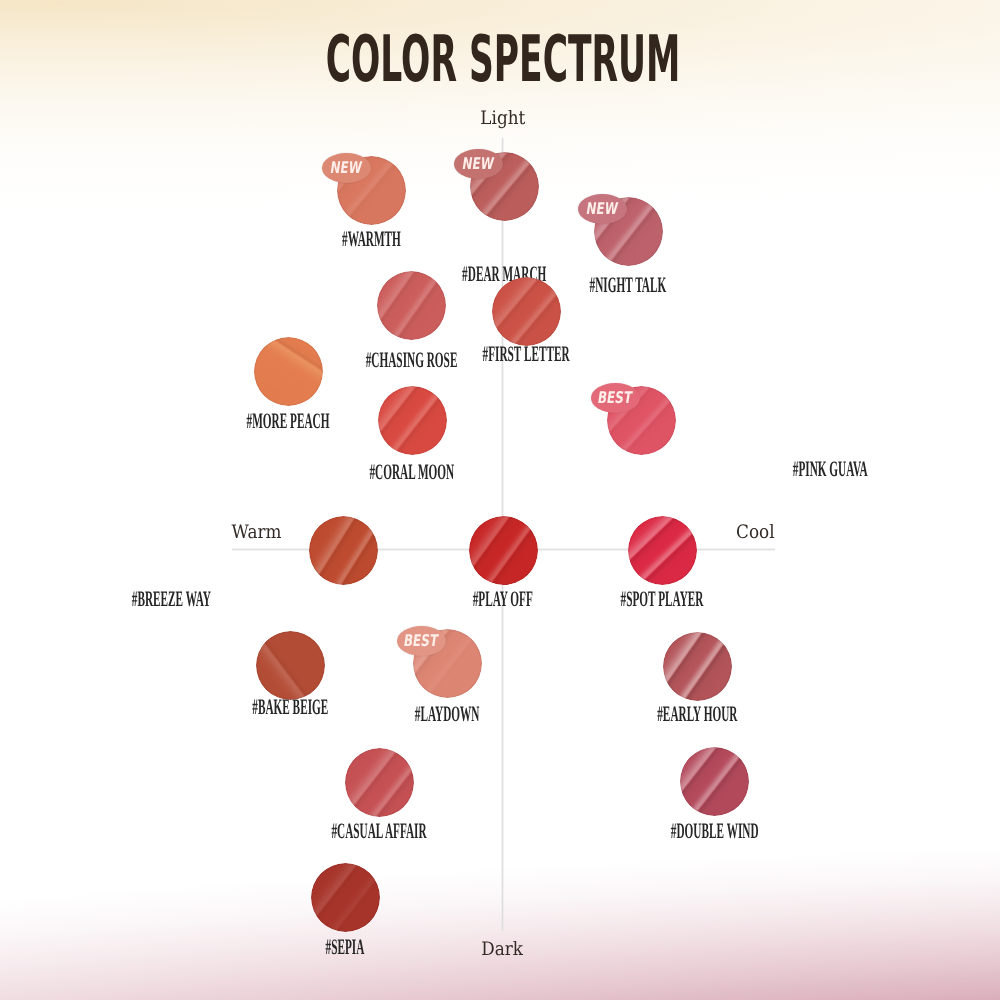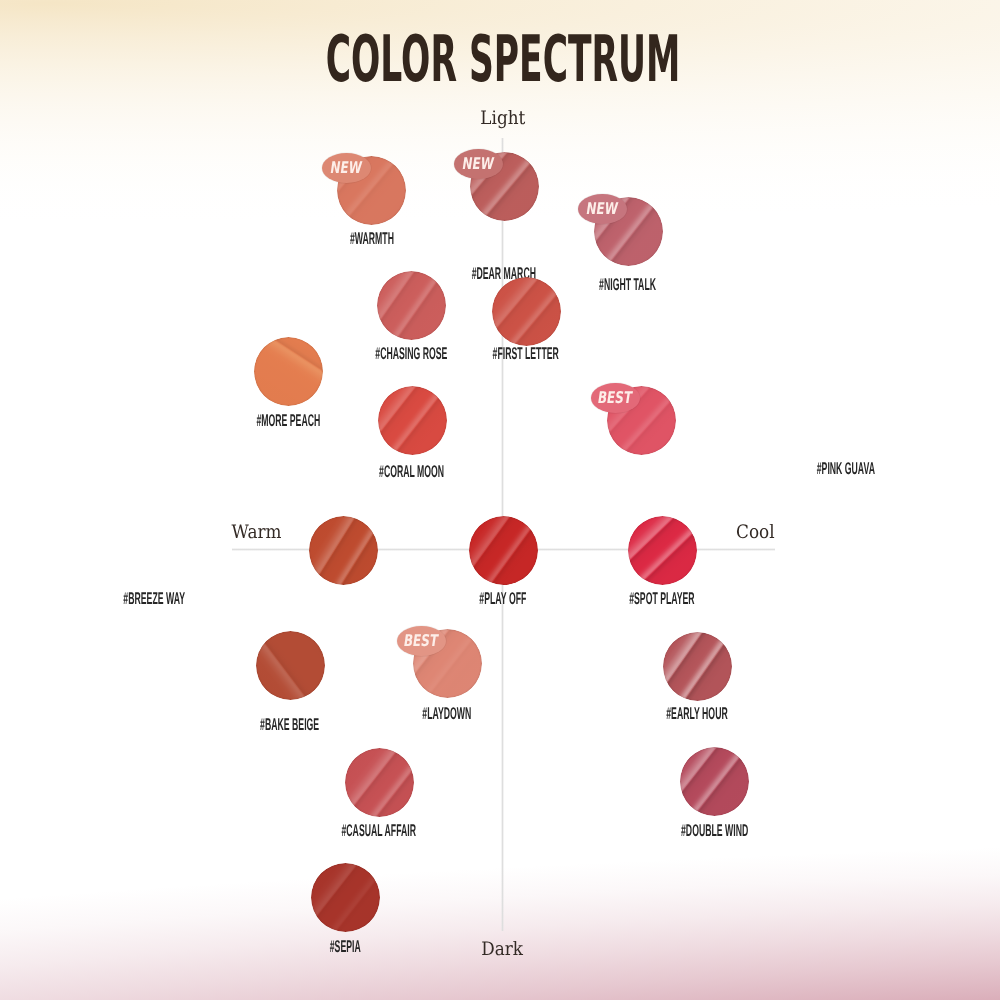--- a/index.html
+++ b/index.html
@@ -25,22 +25,22 @@
   .axlabel{position:absolute;font-family:"DejaVu Serif",serif;
            color:#332a25;font-size:18.6px;line-height:18.6px;white-space:nowrap;}
   .axlabel span{display:inline-block;transform:scaleX(0.905);transform-origin:50% 50%;}
   .sw{position:absolute;width:0;height:0;}
   .dot{position:absolute;left:-34.5px;top:-34.5px;width:69px;height:69px;
        border-radius:50%;overflow:hidden;}
   .dot .base{position:absolute;inset:0;border-radius:50%;}
   .dot .gl{position:absolute;inset:0;border-radius:50%;}
   .dot .rim{position:absolute;inset:0;border-radius:50%;box-shadow:inset 0 0 1.6px 0.7px rgba(0,0,0,0.10);}
   .name{position:absolute;white-space:nowrap;color:#262626;font-weight:bold;
-        font-size:17px;line-height:18.1px;
-        font-family:Liberation Sans, sans-serif;}
+        font-size:22px;line-height:18.1px;
+        font-family:Liberation Serif, serif;}
   .name span{display:inline-block;transform:scaleX(0.512);transform-origin:50% 50%;}
   .badge{position:absolute;border-radius:50% / 50%;box-shadow:0 0 0 0.7px rgba(0,0,0,0.055);
          display:flex;align-items:center;justify-content:center;font-style:italic;}
   .badge b{color:#fdeee9;font-weight:bold;font-size:16.2px;line-height:16.2px;
            display:inline-block;transform:scaleX(0.74);letter-spacing:0px;
            font-family:"DejaVu Sans",sans-serif;}
 </style>
 </head>
 <body>
 
@@ -89,21 +89,21 @@
           <b>NEW</b>
         </div>
         <div class="name" style="top: 44.8px; left: -250px; width: 500px; text-align: center;"><span>#NIGHT TALK</span></div>
       </div>
       <div class="sw" style="left: 411.5px; top: 305px;">
         <div class="dot">
           <div class="base" style="background: rgb(204, 94, 92);"></div>
           <div class="gl" style="background: linear-gradient(125deg, rgba(0, 0, 0, 0.01) -41.6%, rgba(0, 0, 0, 0.004) 8.4%, rgba(255, 255, 255, 0.004) 16.4%, rgba(255, 255, 255, 0.035) 21.4%, rgba(255, 255, 255, 0.1) 25.4%, rgba(255, 255, 255, 0.173) 29%, rgba(255, 255, 255, 0.176) 30.7%, rgba(255, 255, 255, 0.094) 31.8%, rgba(0, 0, 0, 0.024) 32.6%, rgba(0, 0, 0, 0.063) 33.4%, rgba(0, 0, 0, 0.043) 35%, rgba(0, 0, 0, 0.016) 37.4%, rgba(0, 0, 0, 0.008) 41.4%, rgba(0, 0, 0, 0) 45.9%, rgba(255, 255, 255, 0.01) 48.4%, rgba(255, 255, 255, 0.047) 50.4%, rgba(255, 255, 255, 0.12) 52.6%, rgba(255, 255, 255, 0.17) 54.4%, rgba(255, 255, 255, 0.173) 55.8%, rgba(255, 255, 255, 0.09) 56.9%, rgba(0, 0, 0, 0.024) 57.8%, rgba(0, 0, 0, 0.067) 58.8%, rgba(0, 0, 0, 0.043) 60.6%, rgba(0, 0, 0, 0.016) 63.4%, rgba(0, 0, 0, 0.008) 70.4%, rgba(0, 0, 0, 0.004) 84.4%, rgba(0, 0, 0, 0.02) 138.4%);"></div>
           <div class="rim"></div>
         </div>
-        <div class="name" style="top: 40px; left: -250px; width: 500px; text-align: center;"><span>#CHASING ROSE</span></div>
+        <div class="name" style="top: 46px; left: -250px; width: 500px; text-align: center;"><span>#CHASING ROSE</span></div>
       </div>
       <div class="sw" style="left: 526px; top: 311px;">
         <div class="dot">
           <div class="base" style="background: rgb(204, 82, 70);"></div>
           <div class="gl" style="background: linear-gradient(130deg, rgba(0, 0, 0, 0.01) -36.2%, rgba(0, 0, 0, 0.004) 13.8%, rgba(255, 255, 255, 0.004) 21.8%, rgba(255, 255, 255, 0.035) 26.8%, rgba(255, 255, 255, 0.1) 30.8%, rgba(255, 255, 255, 0.173) 34.4%, rgba(255, 255, 255, 0.176) 36.1%, rgba(255, 255, 255, 0.094) 37.2%, rgba(0, 0, 0, 0.024) 38%, rgba(0, 0, 0, 0.063) 38.8%, rgba(0, 0, 0, 0.043) 40.4%, rgba(0, 0, 0, 0.016) 42.8%, rgba(0, 0, 0, 0.008) 46.8%, rgba(0, 0, 0, 0) 51.3%, rgba(255, 255, 255, 0.01) 53.8%, rgba(255, 255, 255, 0.047) 55.8%, rgba(255, 255, 255, 0.12) 58%, rgba(255, 255, 255, 0.17) 59.8%, rgba(255, 255, 255, 0.173) 61.2%, rgba(255, 255, 255, 0.09) 62.3%, rgba(0, 0, 0, 0.024) 63.2%, rgba(0, 0, 0, 0.067) 64.2%, rgba(0, 0, 0, 0.043) 66%, rgba(0, 0, 0, 0.016) 68.8%, rgba(0, 0, 0, 0.008) 75.8%, rgba(0, 0, 0, 0.004) 89.8%, rgba(0, 0, 0, 0.02) 143.8%);"></div>
           <div class="rim"></div>
         </div>
         <div class="name" style="top: 34px; left: -250px; width: 500px; text-align: center;"><span>#FIRST LETTER</span></div>
       </div>
       <div class="sw" style="left: 288px; top: 371px;">
@@ -156,21 +156,21 @@
           <div class="rim"></div>
         </div>
         <div class="name" style="top: 40px; left: -250px; width: 500px; text-align: center;"><span>#SPOT PLAYER</span></div>
       </div>
       <div class="sw" style="left: 290px; top: 665.5px;">
         <div class="dot">
           <div class="base" style="background: rgb(179, 76, 53);"></div>
           <div class="gl" style="background: linear-gradient(53deg, rgba(0, 0, 0, 0.01) -31.1%, rgba(0, 0, 0, 0.004) 18.9%, rgba(255, 255, 255, 0.004) 26.9%, rgba(255, 255, 255, 0.027) 31.9%, rgba(255, 255, 255, 0.08) 35.9%, rgba(255, 255, 255, 0.137) 39.5%, rgba(255, 255, 255, 0.14) 41.2%, rgba(255, 255, 255, 0.08) 42.3%, rgba(0, 0, 0, 0.02) 43.1%, rgba(0, 0, 0, 0.05) 43.9%, rgba(0, 0, 0, 0.035) 45.5%, rgba(0, 0, 0, 0.01) 47.9%, rgba(0, 0, 0, 0.004) 51.9%, rgba(0, 0, 0, 0) 56.4%, rgba(255, 255, 255, 0) 58.9%, rgba(255, 255, 255, 0) 60.9%, rgba(255, 255, 255, 0) 63.1%, rgba(255, 255, 255, 0) 64.9%, rgba(255, 255, 255, 0) 66.3%, rgba(255, 255, 255, 0) 67.4%, rgba(0, 0, 0, 0) 68.3%, rgba(0, 0, 0, 0) 69.3%, rgba(0, 0, 0, 0) 71.1%, rgba(0, 0, 0, 0) 73.9%, rgba(0, 0, 0, 0.004) 80.9%, rgba(0, 0, 0, 0.004) 94.9%, rgba(0, 0, 0, 0.016) 148.9%);"></div>
           <div class="rim"></div>
         </div>
-        <div class="name" style="top: 50px; left: -250px; width: 500px; text-align: center;"><span>#BAKE BEIGE</span></div>
+        <div class="name" style="top: 32px; left: -250px; width: 500px; text-align: center;"><span>#BAKE BEIGE</span></div>
       </div>
       <div class="sw" style="left: 447px; top: 663px;">
         <div class="dot">
           <div class="base" style="background: rgb(222, 134, 116);"></div>
           <div class="gl" style="background: linear-gradient(128deg, rgba(0, 0, 0, 0.01) -44%, rgba(0, 0, 0, 0.004) 6%, rgba(255, 255, 255, 0.004) 14%, rgba(255, 255, 255, 0.035) 19%, rgba(255, 255, 255, 0.1) 23%, rgba(255, 255, 255, 0.173) 26.6%, rgba(255, 255, 255, 0.176) 28.3%, rgba(255, 255, 255, 0.094) 29.4%, rgba(0, 0, 0, 0.024) 30.2%, rgba(0, 0, 0, 0.063) 31%, rgba(0, 0, 0, 0.043) 32.6%, rgba(0, 0, 0, 0.016) 35%, rgba(0, 0, 0, 0.008) 39%, rgba(0, 0, 0, 0) 43.5%, rgba(255, 255, 255, 0.004) 46%, rgba(255, 255, 255, 0.016) 48%, rgba(255, 255, 255, 0.035) 50.2%, rgba(255, 255, 255, 0.05) 52%, rgba(255, 255, 255, 0.05) 53.4%, rgba(255, 255, 255, 0.027) 54.5%, rgba(0, 0, 0, 0.008) 55.4%, rgba(0, 0, 0, 0.02) 56.4%, rgba(0, 0, 0, 0.01) 58.2%, rgba(0, 0, 0, 0.004) 61%, rgba(0, 0, 0, 0.008) 68%, rgba(0, 0, 0, 0.004) 82%, rgba(0, 0, 0, 0.02) 136%);"></div>
           <div class="rim"></div>
         </div>
         <div class="badge" style="background: rgb(226, 149, 133); width: 49px; height: 30.5px; left: -50px; top: -37.3px;">
           <b>BEST</b>
         </div>

